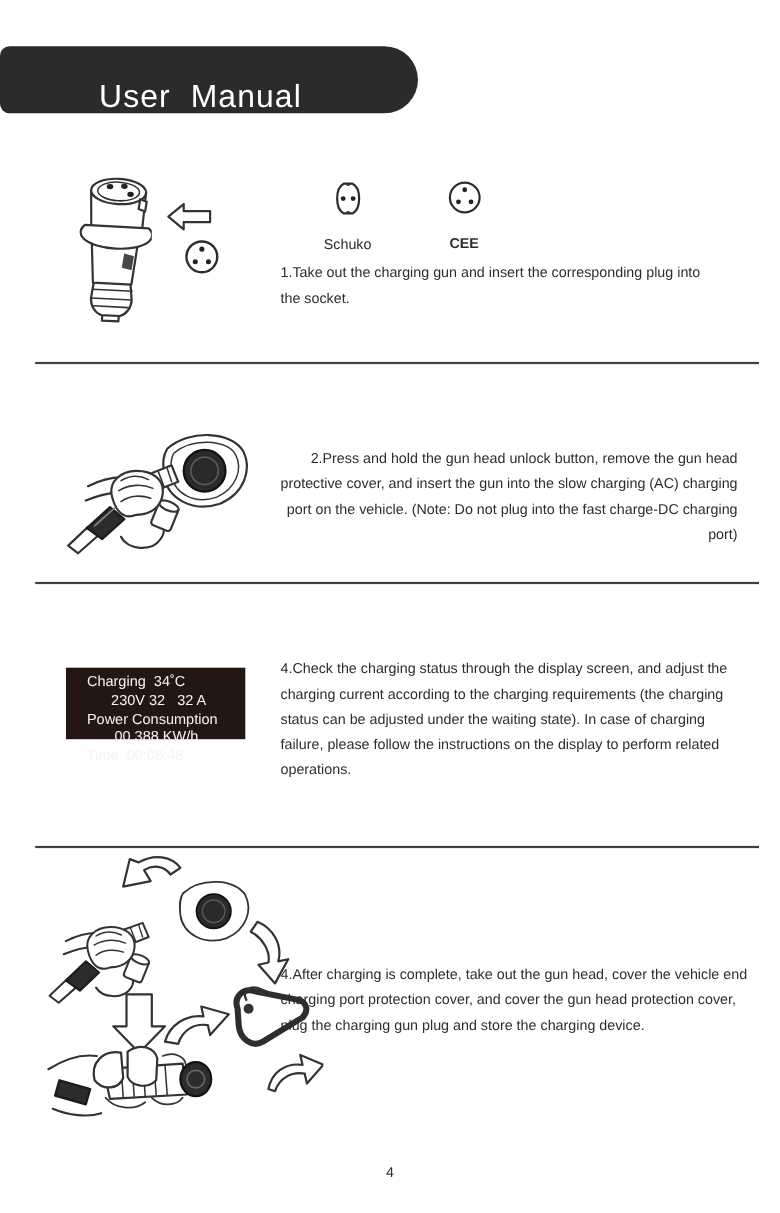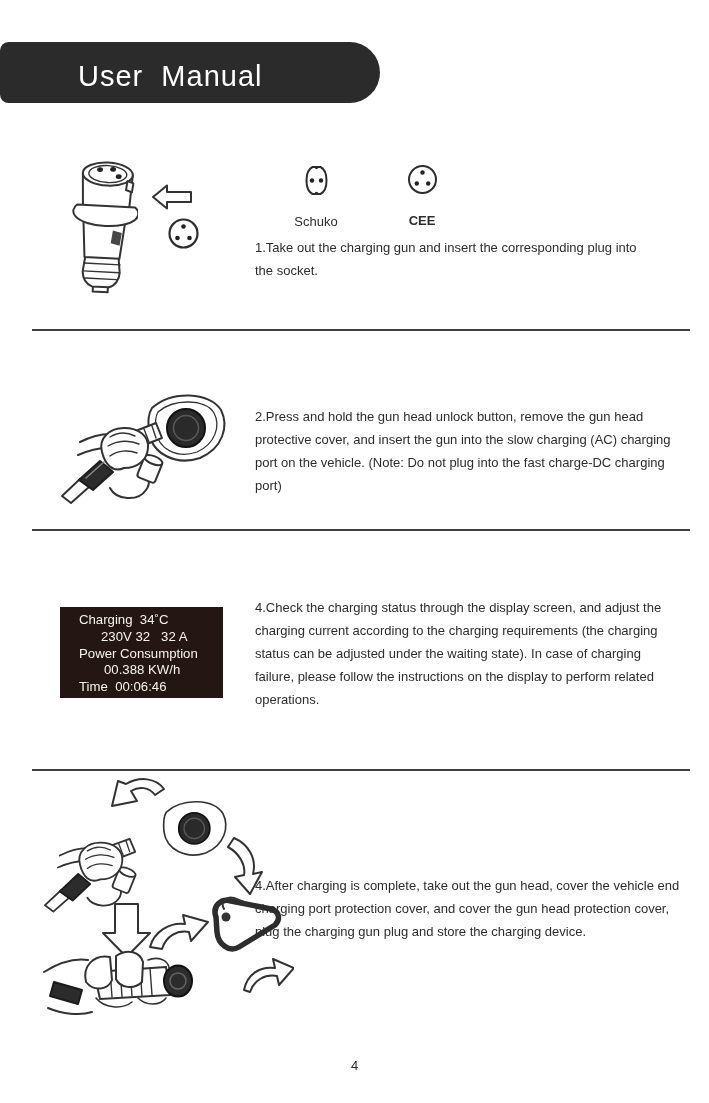--- a/index.html
+++ b/index.html
@@ -10,21 +10,21 @@
     color:var(--body-text,#2d2d2d);
     overflow:hidden;
   }
   
   .title-bar{
     position:absolute; left:0; top:42px; width:380px; height:61px;
     background:var(--header-bg,#2b2b2b);
     border-radius:9px 32px 32px 9px;
   }
   .title-bar h1{
-    margin:4px; padding-left:74px; line-height:61px;
+    margin:16px; padding-left:74px; line-height:61px;
     font-size:29px; font-weight:400; letter-spacing:1px;
     color:var(--header-text,#ffffff); white-space:pre;
   }
   
   .step-text{position:absolute; left:255px; font-size:13px; line-height:23px;}
   .tline{white-space:nowrap;}
   
   .divider{position:absolute; left:32px; width:658px; height:2px; background:var(--divider,#3f3f3f);}
   
   .plug-art{position:absolute; left:72px; top:160px;}
@@ -33,21 +33,21 @@
   .socket-legend{position:absolute; text-align:center; width:70px;}
   .socket-legend svg{display:block; margin:0 auto;}
   .socket-legend .slabel{font-size:13px; margin-top:18px; color:var(--body-text,#2d2d2d);}
   .legend-schuko{left:281px; top:165px;}
   .legend-cee{left:387px; top:164px;font-weight:bold;}
   
   .gun-art{position:absolute; left:52px; top:386px;}
   .unplug-art{position:absolute; left:38px; top:776px;}
   
   .display{
-    position:absolute; left:60px; top:607px; width:163px; height:91px;
+    position:absolute; left:60px; top:607px; width:163px; height:65px;
     background:var(--display-bg,#241613); padding-top:5px; box-sizing:border-box;
   }
   .dline{
     font-size:13.2px; line-height:16.8px; white-space:pre;
     color:var(--display-text,#f6f3f0);
   }
   .ind1{padding-left:19px;}
   .ind2{padding-left:41px;}
   .ind3{padding-left:44px;}
   
@@ -134,21 +134,21 @@
       <g transform="rotate(22 98 84)">
         <rect x="88" y="72" width="19" height="23" rx="3"></rect>
         <ellipse cx="97.5" cy="73.5" rx="9.5" ry="4"></ellipse>
       </g>
       <path d="M28,56 C40,50 48,48 58,48 M26,69 C38,64 46,62 54,62" fill="none"></path>
       <path d="M50,66 C46,52 58,42 72,42 C87,42 97,50 96,62 C95,74 86,82 72,82 C60,87 53,78 50,66 Z"></path>
       <path d="M58,51 C66,46 75,46 83,50 M56,60 C66,54 78,54 87,58 M58,70 C66,64 77,64 85,67" fill="none" stroke-width="1.4"></path>
     </g>
   </svg>
 
-  <div class="step-text" style="top:405px;">
+  <div class="step-text" style="top:405px;text-align:right;">
     <div class="tline">2.Press and hold the gun head unlock button, remove the gun head</div>
     <div class="tline">protective cover, and insert the gun into the slow charging (AC) charging</div>
     <div class="tline">port on the vehicle. (Note: Do not plug into the fast charge-DC charging</div>
     <div class="tline">port)</div>
   </div>
 
   <div class="divider" style="top:529px;"></div>
 
   <div class="display">
     <div class="dline ind1">Charging  34˚C</div>

